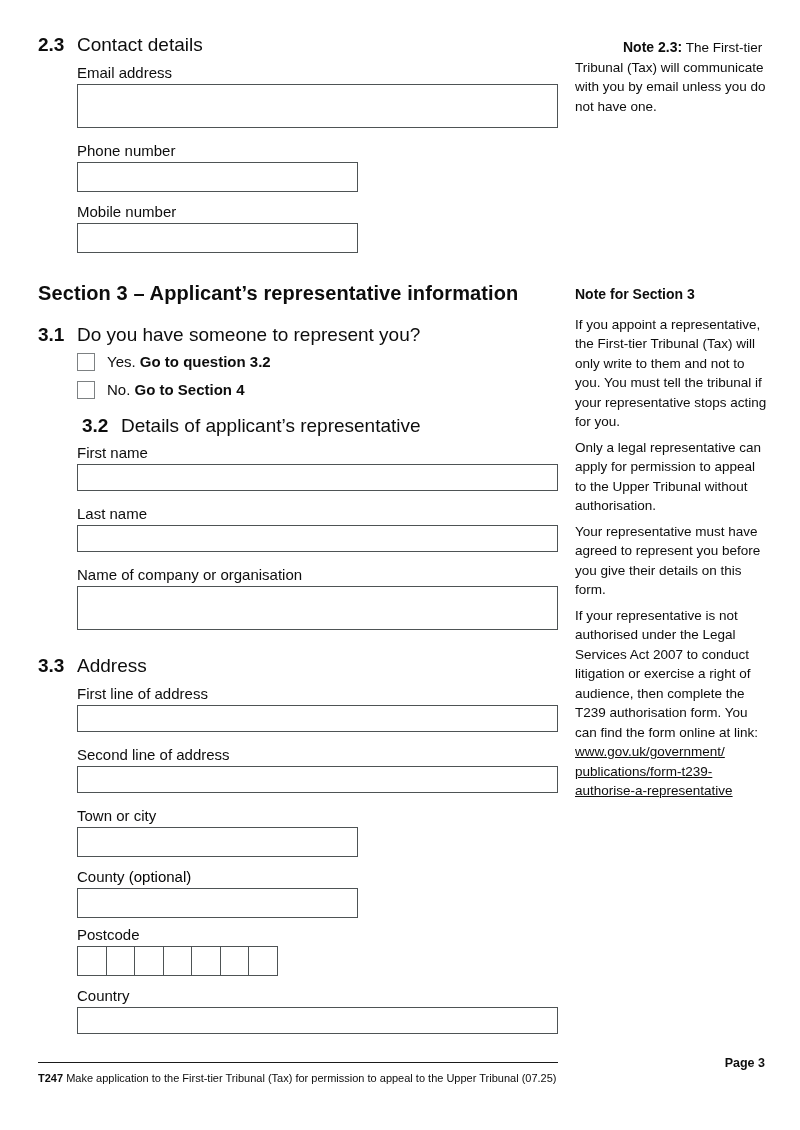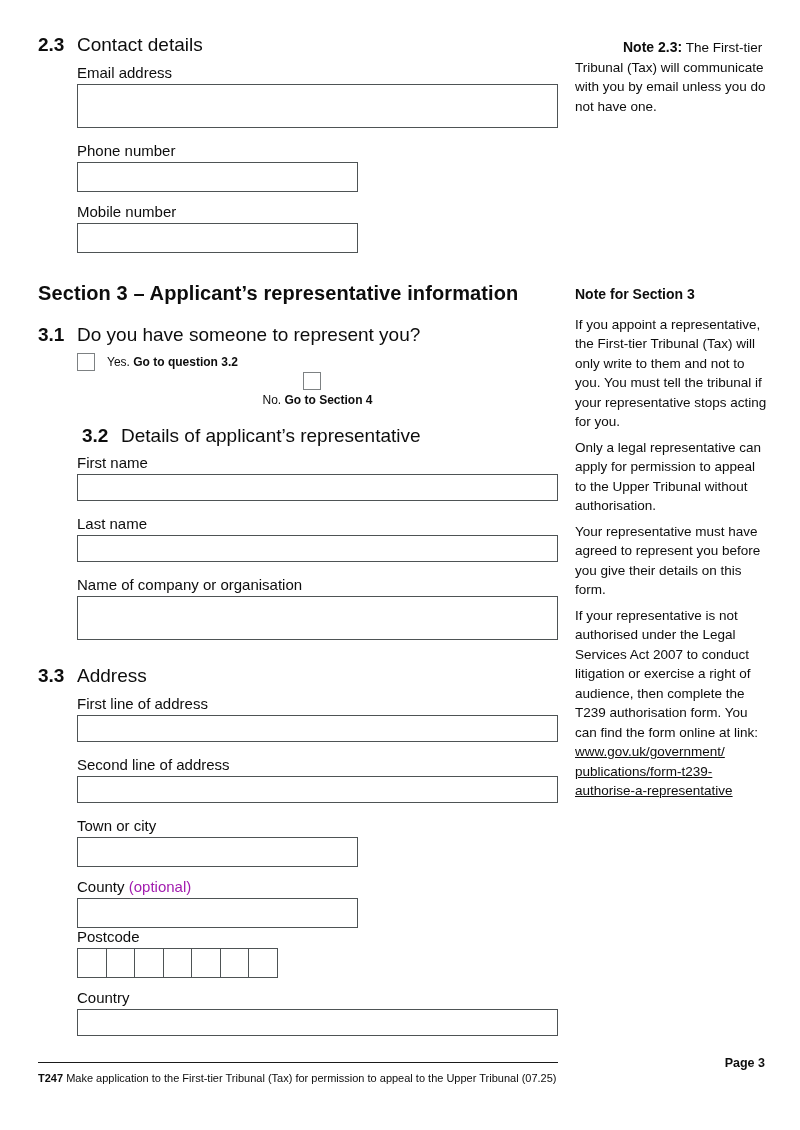--- a/index.html
+++ b/index.html
@@ -13,21 +13,21 @@
   }
   .left-col { position: absolute; left: 38px; top: 36px; width: 520px; }
   .right-col { position: absolute; left: 575px; top: 0; width: 194px; }
 
   .qrow { position: relative; padding-left: 39px; font-size: 19px; line-height: 18px; }
   .qnum { position: absolute; left: 0; top: 0; font-weight: bold; }
   .qtitle { font-weight: normal; }
 
   .ind { margin-left: 39px; }
   .field-label { font-size: 15px; line-height: 18px; }
-  .muted { color: #a21caf; }
+  .muted { color: #000000; }
 
   input.box, textarea.box {
     display: block;
     border: 1.5px solid #4e5355;
     background: #ffffff;
     font-family: "Liberation Sans", "DejaVu Sans", sans-serif;
     font-size: 15px;
     color: #0d0d0d;
     padding: 2px 6px;
     border-radius: 0;
@@ -41,21 +41,21 @@
   .h-44 { height: 44px; }
 
   .sec-heading { font-size: 20px; line-height: 24px; font-weight: bold; letter-spacing: 0.1px; }
 
   .opt-row { display: flex; align-items: center; margin-left: 39px; }
   .checkbox {
     display: inline-block; width: 18px; height: 18px;
     border: 1.5px solid #7d8183; background: #ffffff;
     margin-right: 12px; flex: 0 0 auto; cursor: pointer;
   }
-  .opt-text { font-size: 12px; line-height: 20px; }
+  .opt-text { font-size: 15px; line-height: 20px; }
   .opt-text b { font-weight: bold; }
 
   .postcode-row { display: flex; margin-left: 39px; }
   .pc-cell {
     width: 30px; height: 30px;
     border: 1.5px solid #4e5355;
     background: #fff; text-align: center;
     font-family: "Liberation Sans", "DejaVu Sans", sans-serif;
     font-size: 15px; outline: none; border-radius: 0; padding: 0;
   }
@@ -74,21 +74,21 @@
   .footer-text { position: absolute; left: 38px; top: 1071px; font-size: 11px; line-height: 14px; white-space: nowrap; }
   .footer-text b { font-weight: bold; }
   .page-num { position: absolute; top: 1056px; left: 575px; width: 190px; text-align: right; font-size: 12.5px; font-weight: bold; }
 
   
   .mt2  { margin-top: 2px; }
   .mt8  { margin-top: 8px; }
   .mt9  { margin-top: 9px; }
   .mt10 { margin-top: 10px; }
   .mt11 { margin-top: 11px; }
-  .mt12 { margin-top: 0; flex-direction: column; }
+  .mt12 { margin-top: 8px; }
   .mt14 { margin-top: 14px; }
   .mt17 { margin-top: 17px; margin-left: 44px; }
   .mt21 { margin-top: 21px; }
   .mt27 { margin-top: 27px; }
   .mt28 { margin-top: 28px; }
 </style>
 </head>
 <body>
 
 <div class="left-col">

